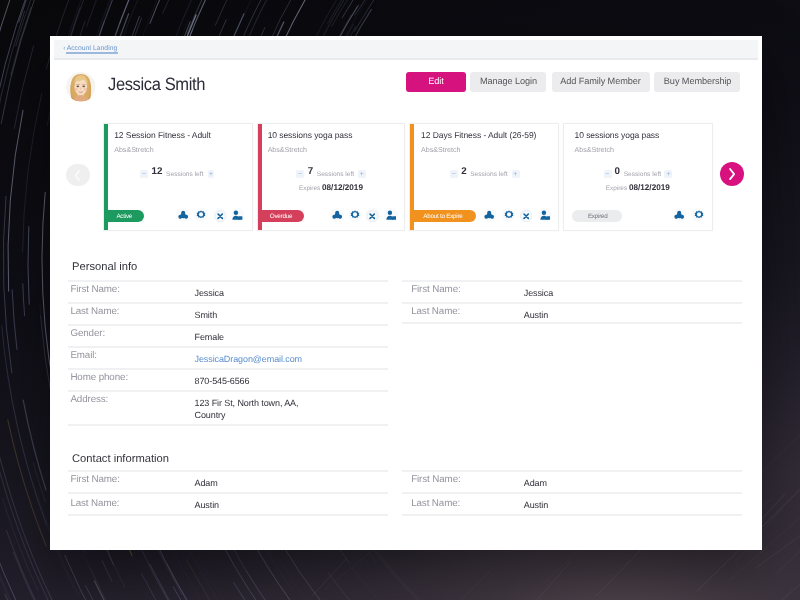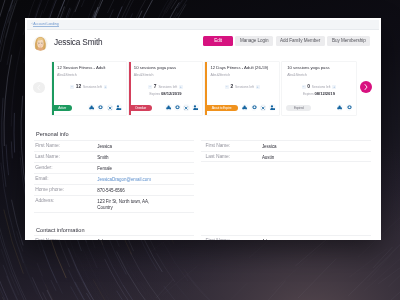--- a/index.html
+++ b/index.html
@@ -1,19 +1,19 @@
 <!DOCTYPE html>
 <html><head>
 <meta charset="utf-8">
 <style>
   html,body{margin:0;padding:0;}
   body{width:400px;height:300px;overflow:hidden;
        font-family:"Liberation Sans",sans-serif;background:#07060b;}
   .bg{position:absolute;left:0;top:0;width:400px;height:300px;}
-  .win{position:absolute;left:25px;top:17.5px;width:356px;height:222px;background:#fff;
+  .win{position:absolute;left:25px;top:17.5px;width:356px;height:257px;background:#fff;
        box-shadow:0 10px 26px rgba(0,0,0,.45);overflow:hidden;}
   
   
   .topbar{position:absolute;left:2px;top:2.2px;right:2px;height:9px;background:#f3f5f7;
           border-bottom:1px solid #e8ebee;}
   .crumb{position:absolute;left:4.6px;top:2.5px;font-size:3.4px;color:#6b95cd;
          letter-spacing:0px;line-height:4px;white-space:nowrap;}
   .crumb .ul{border-bottom:.4px solid #9cb9dd;padding-bottom:.2px;}
   .crumb .chev{display:inline-block;text-decoration:none;margin-right:.6px;}
 

